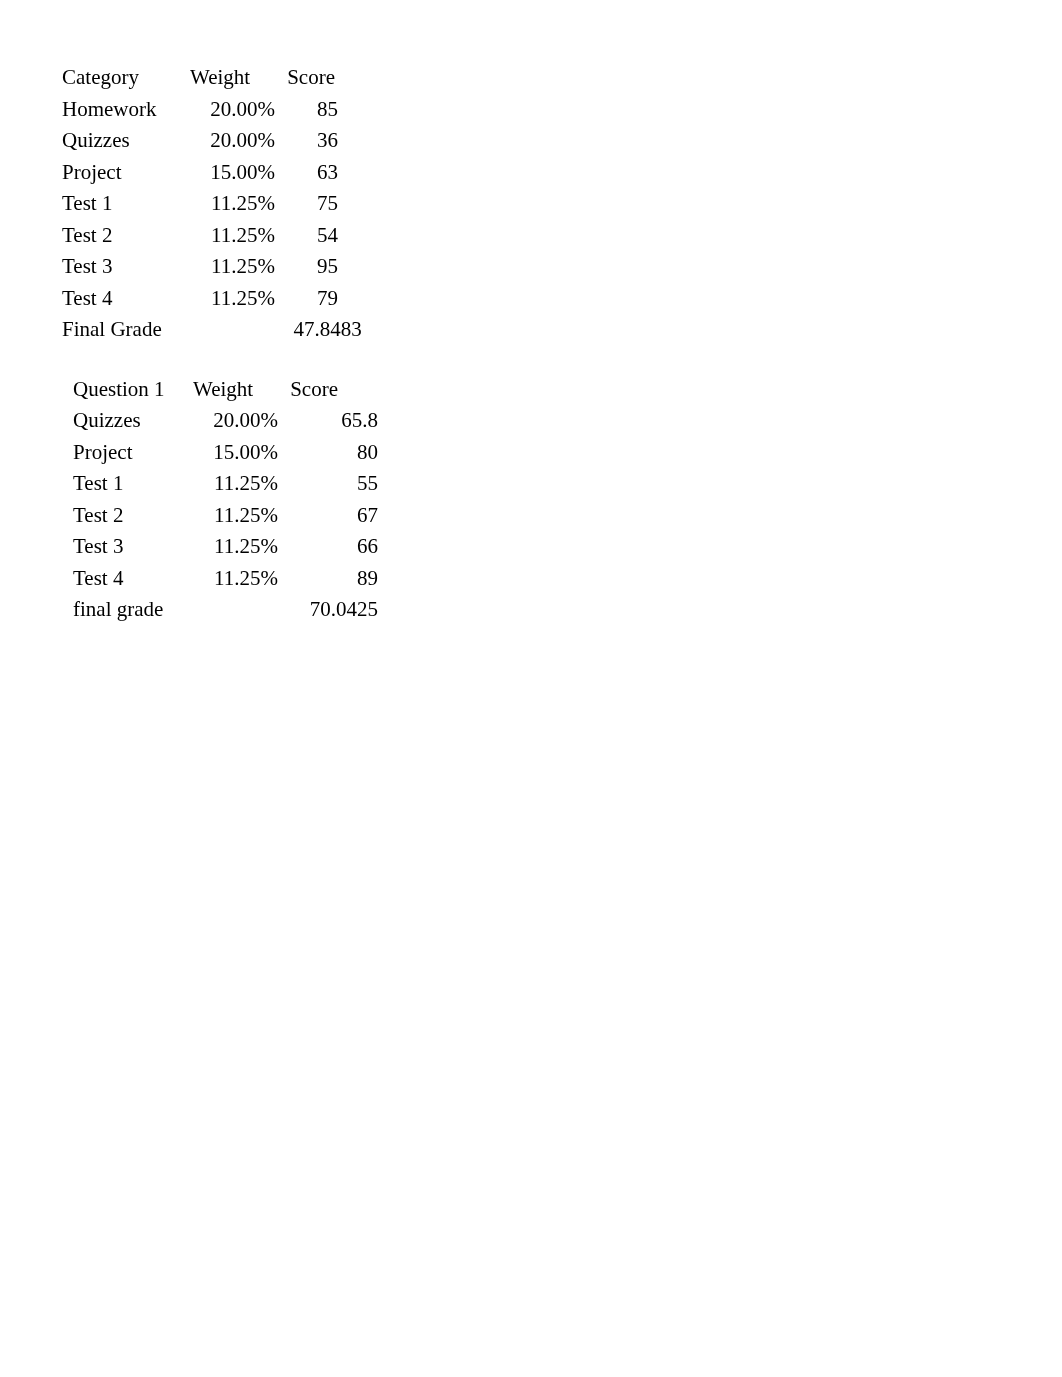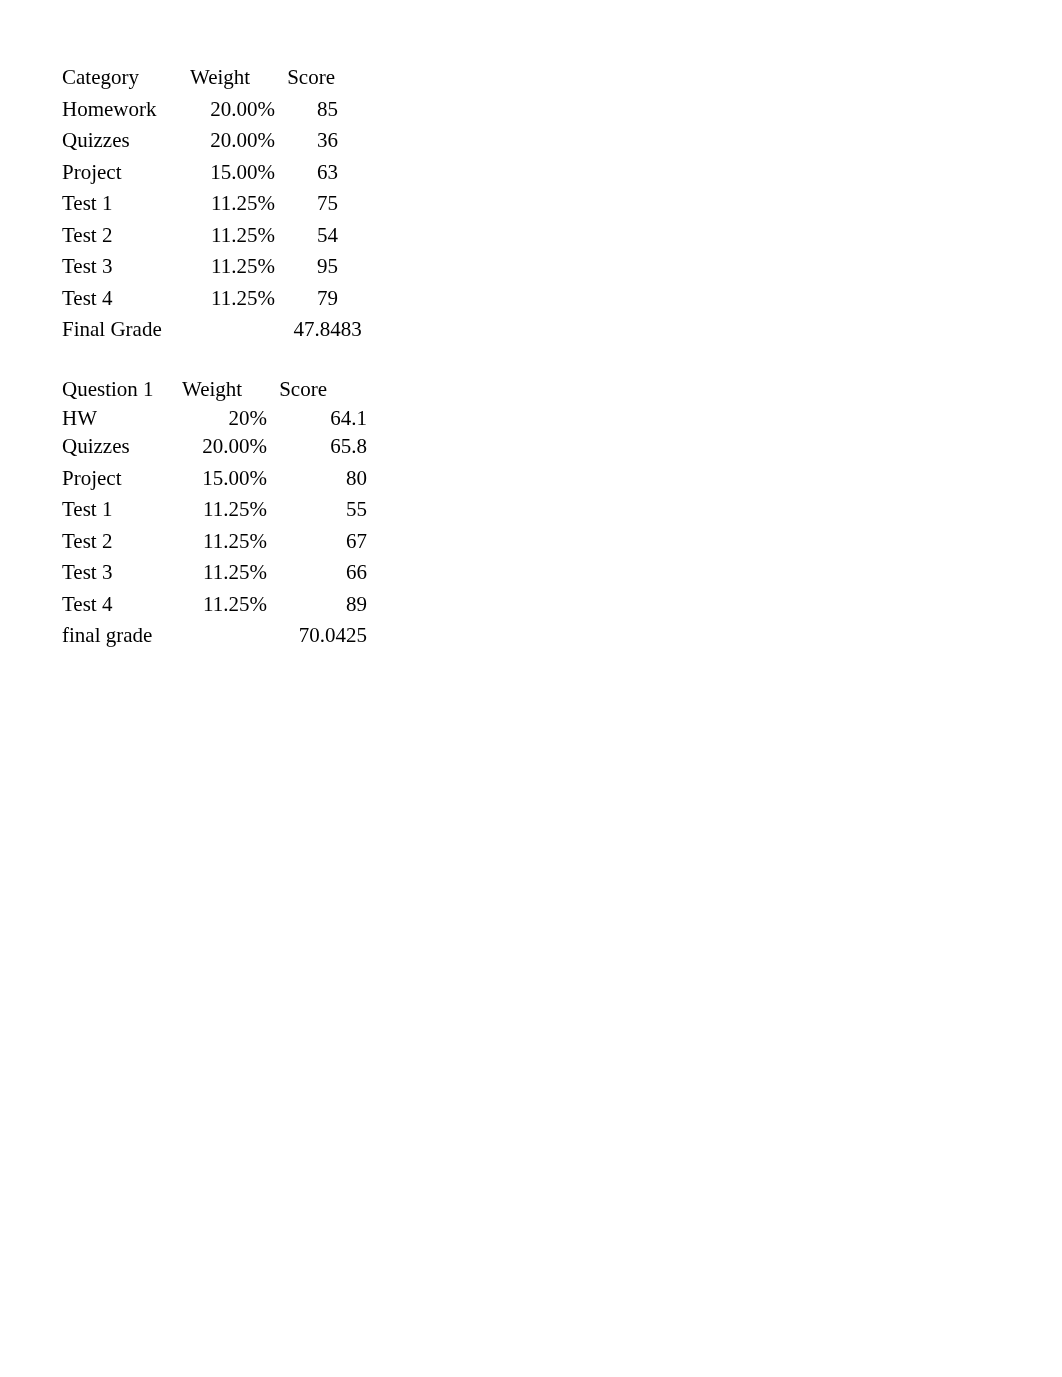--- a/index.html
+++ b/index.html
@@ -38,20 +38,21 @@
       text-align: right;
       padding-left: 6px;
     }
     .col-score {
       width: 105px;
       text-align: center;
     }
     .col-category2 {
       width: 120px;
       text-align: left;
+      margin-left: 11px;
     }
     .col-weight2 {
       width: 85px;
       text-align: right;
     }
     .col-score-header2 {
       width: 60px;
       text-align: right;
       padding-left: 6px;
     }
@@ -113,25 +114,20 @@
   </div>
 </div>
 
 <div class="table-block">
   <div class="row">
     <div class="col-category2">Question 1</div>
     <div class="col-weight2" style="text-align:left;">Weight</div>
     <div class="col-score-header2">Score</div>
   </div>
 
-  <div class="row tight">
-    <div class="col-category2">HW</div>
-    <div class="col-weight2">20%</div>
-    <div class="col-score2">64.1</div>
-  </div>
   <div class="row">
     <div class="col-category2">Quizzes</div>
     <div class="col-weight2">20.00%</div>
     <div class="col-score2">65.8</div>
   </div>
   <div class="row">
     <div class="col-category2">Project</div>
     <div class="col-weight2">15.00%</div>
     <div class="col-score2">80</div>
   </div>

